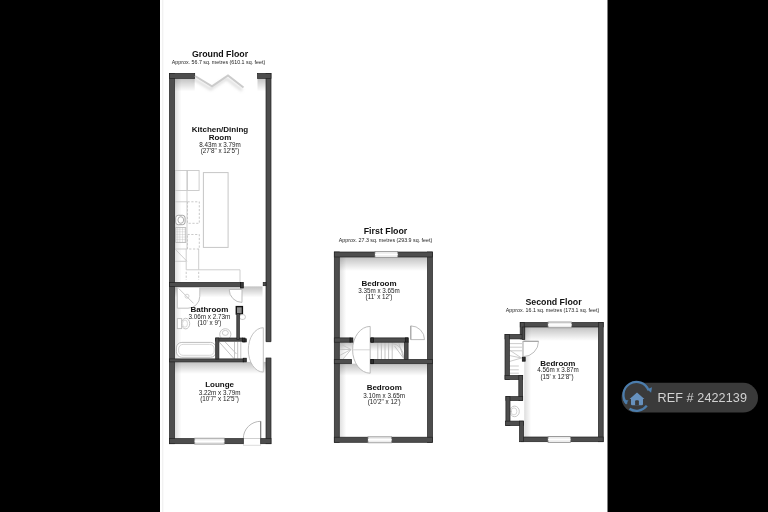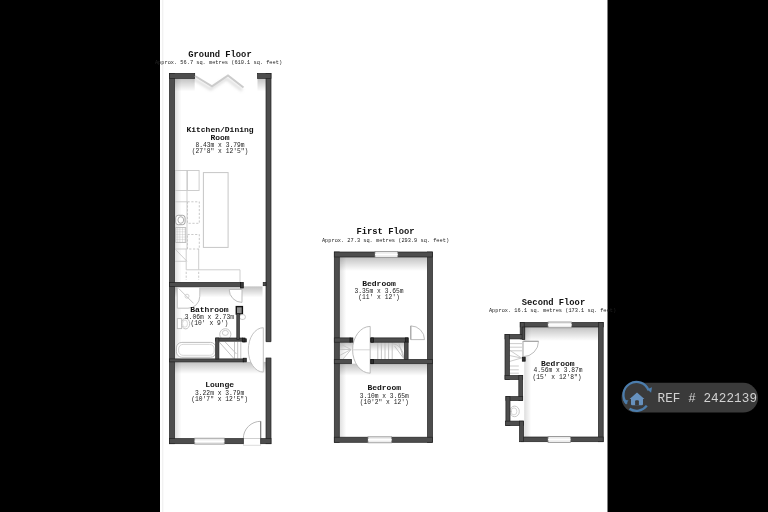--- a/index.html
+++ b/index.html
@@ -1,16 +1,16 @@
 <!DOCTYPE html>
 <html><head>
 <meta charset="utf-8">
 <style>
 html,body{margin:0;padding:0;background:#000;}
-#stage{position:relative;width:768px;height:512px;overflow:hidden;font-family:Liberation Mono, monospace;}
+#stage{position:relative;width:768px;height:512px;overflow:hidden;font-family:Liberation Sans, sans-serif;}
 </style>
 </head>
 <body>
 <div id="stage">
 <svg width="768" height="512" viewBox="0 0 768 512">
 <defs>
 <linearGradient id="shadT" x1="0" y1="0" x2="0" y2="1">
 <stop offset="0" stop-color="#000" stop-opacity="0.24"></stop>
 <stop offset="1" stop-color="#000" stop-opacity="0"></stop>
 </linearGradient>

